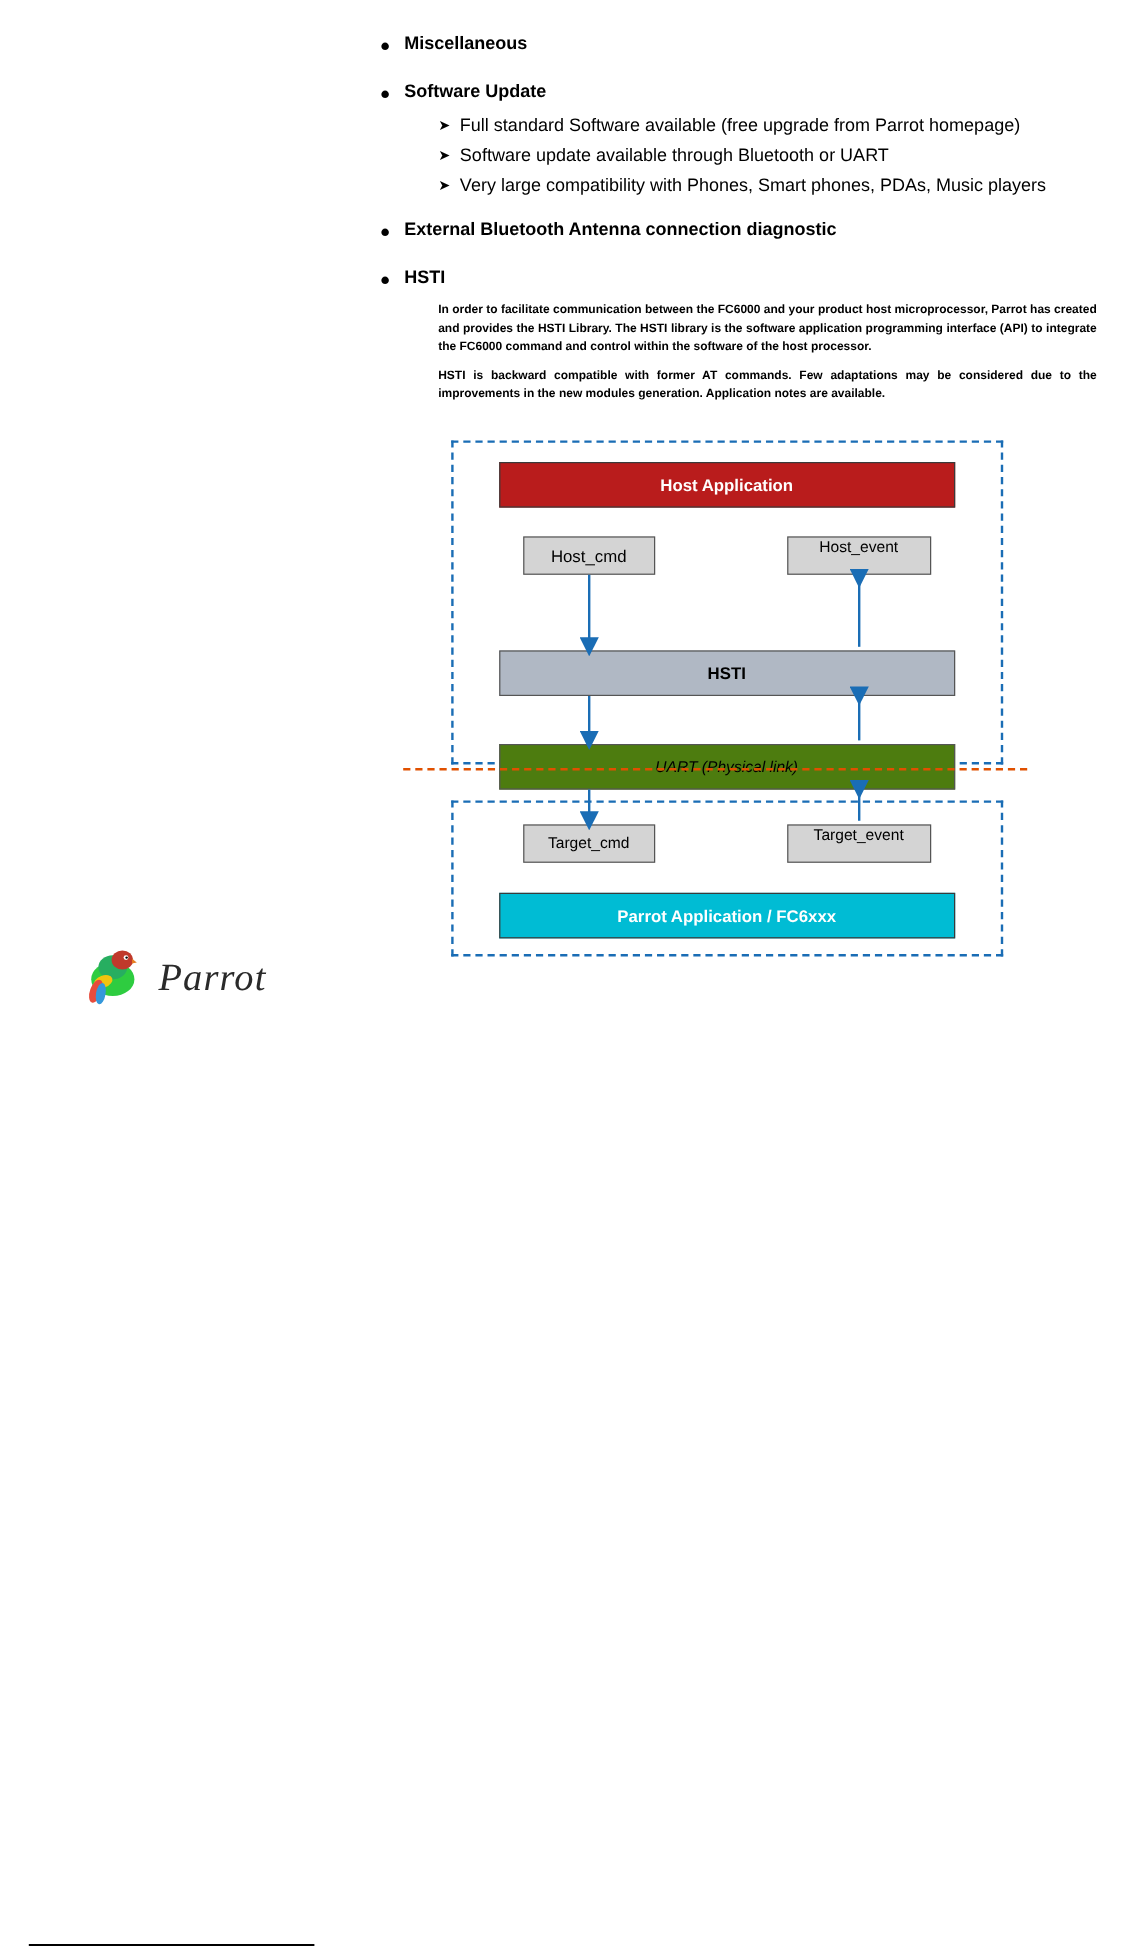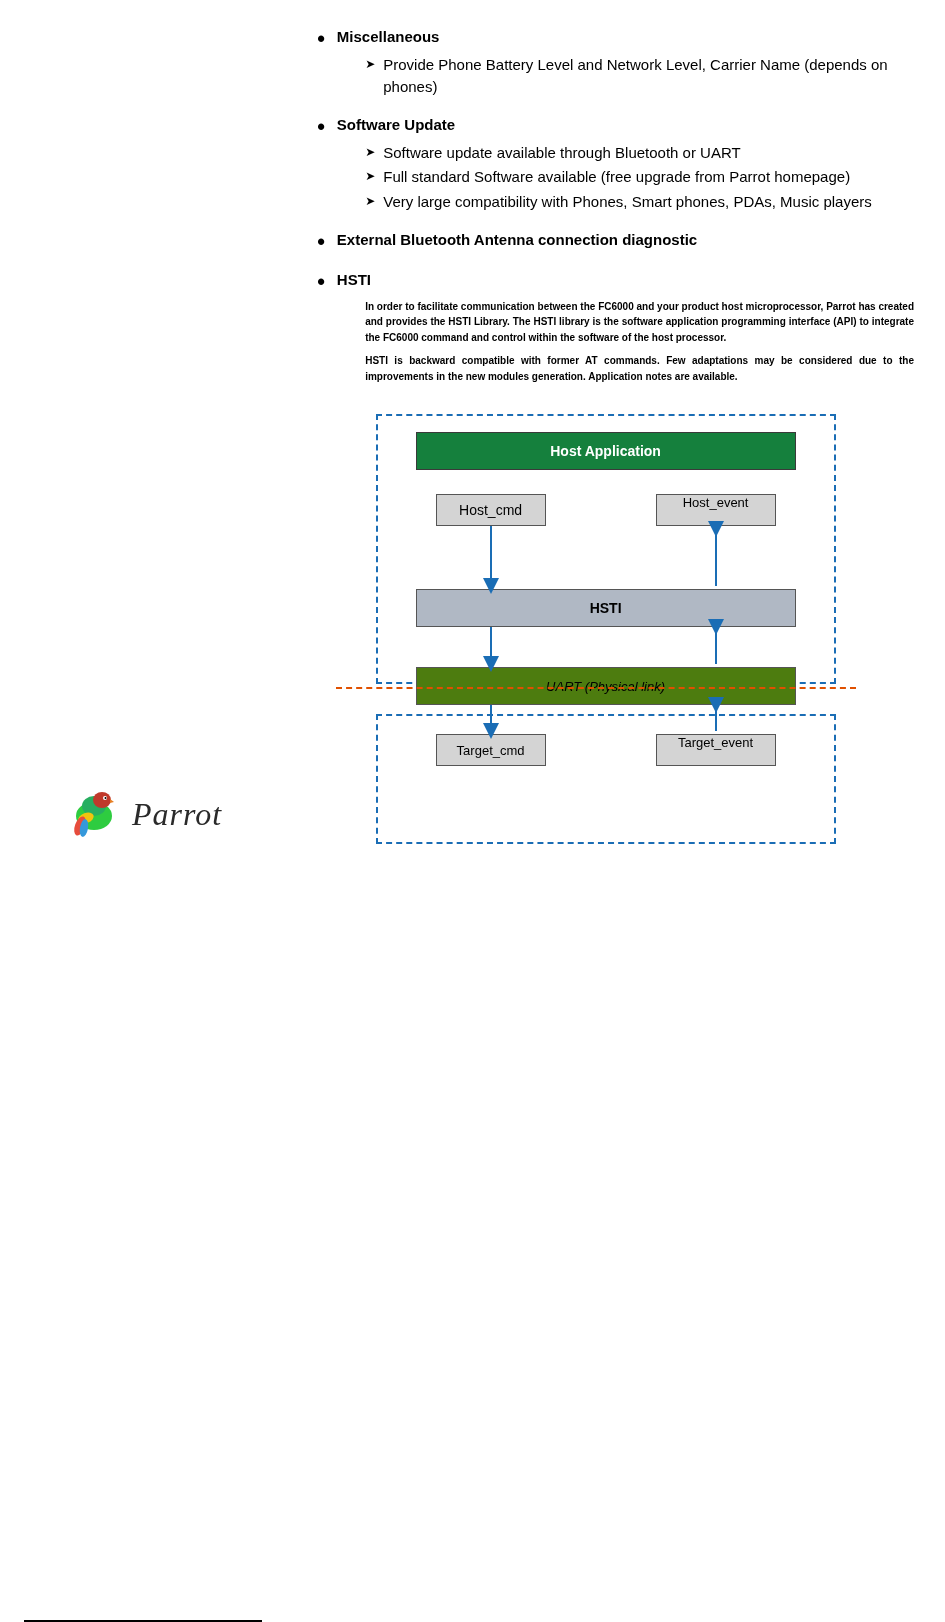--- a/index.html
+++ b/index.html
@@ -130,21 +130,21 @@
       height: 0;
       border-top: 2px dashed #e05000;
     }
     
     .box-host-app {
       position: absolute;
       left: 60px;
       top: 18px;
       width: 380px;
       height: 38px;
-      background: #15803d;
+      background: #b91c1c;
       border: 1.5px solid #3a3a3a;
       display: flex;
       align-items: center;
       justify-content: center;
     }
     .box-host-app span {
       color: #fff;
       font-weight: bold;
       font-size: 14px;
     }
@@ -304,38 +304,33 @@
     </div>
   </div>
 
   <div class="content">
 
     <div class="bullet-section">
       <div class="bullet-title">
         <span class="bullet-dot">•</span>
         <span>Miscellaneous</span>
       </div>
-      <ul class="sub-list">
-        <li>
-            <span>Provide Phone Battery Level and Network Level, Carrier Name (depends on phones)</span>
-          </li>
-      </ul>
     </div>
 
     <div class="bullet-section">
       <div class="bullet-title">
         <span class="bullet-dot">•</span>
         <span>Software Update</span>
       </div>
       <ul class="sub-list">
         <li>
-            <span>Software update available through Bluetooth or UART</span>
+            <span>Full standard Software available (free upgrade from Parrot homepage)</span>
           </li>
         <li>
-            <span>Full standard Software available (free upgrade from Parrot homepage)</span>
+            <span>Software update available through Bluetooth or UART</span>
           </li>
         <li>
             <span>Very large compatibility with Phones, Smart phones, PDAs, Music players</span>
           </li>
       </ul>
     </div>
 
     <div class="bullet-section">
       <div class="bullet-title">
         <span class="bullet-dot">•</span>
@@ -384,20 +379,23 @@
         <div class="box-outer-bottom"></div>
 
         <div class="box-target-cmd">
           <span>Target_cmd</span>
         </div>
 
         <div class="box-target-event">
           <span>Target_event</span>
         </div>
 
+        <div class="box-parrot-app">
+          <span>Parrot Application / FC6xxx</span>
+        </div>
 
         <svg class="arrows" xmlns="http://www.w3.org/2000/svg">
           <defs>
             <marker id="arrowdown" markerWidth="8" markerHeight="8" refX="4" refY="4" orient="auto">
               <path d="M0,0 L8,4 L0,8 Z" fill="#1a6db5"></path>
             </marker>
             <marker id="arrowup" markerWidth="8" markerHeight="8" refX="4" refY="4" orient="auto">
               <path d="M8,0 L0,4 L8,8 Z" fill="#1a6db5"></path>
             </marker>
           </defs>

